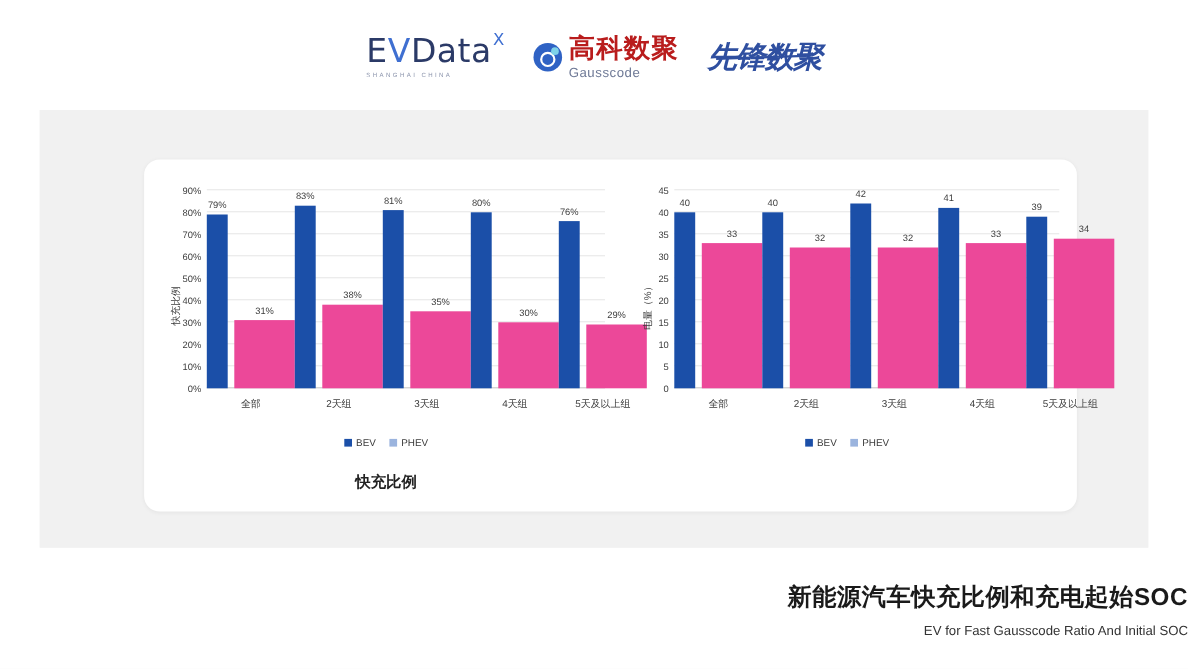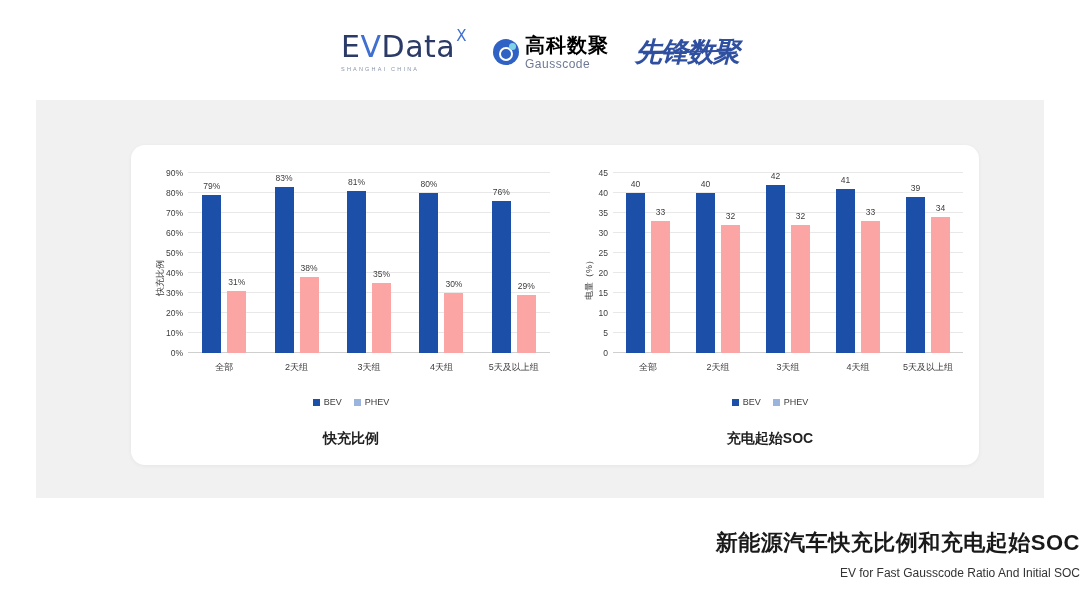--- a/index.html
+++ b/index.html
@@ -32,21 +32,21 @@
   }
   .gauss-mark:after{
     content:"";position:absolute;right:3px;top:4px;width:7px;height:7px;
     border-radius:50%;background:#7fd2e8;
   }
   .gauss-mark:before{
     content:"";position:absolute;left:6px;top:8px;width:10px;height:10px;
     border-radius:50%;background:#2f62c4;border:2px solid #ffffff;
   }
   .gauss-txt{display:flex;flex-direction:column;line-height:1;}
-  .gauss-cn{font-size:20px;font-weight:bold;color:#000000;letter-spacing:1px;}
+  .gauss-cn{font-size:24px;font-weight:bold;color:#b91c1c;letter-spacing:1px;}
   .gauss-en{font-size:12px;color:#6d7895;letter-spacing:0.5px;margin-top:3px;}
   .logo-xf{
     font-size:27px;font-weight:bold;color:#2f4fa0;font-style:italic;
     letter-spacing:-1px;position:relative;
   }
   .logo-xf .strike{
     position:absolute;left:8%;top:48%;width:84%;height:2px;background:#2f4fa0;
     transform:rotate(-2deg);
   }
 
@@ -80,21 +80,21 @@
   }
   .axis-line{position:absolute;left:0;right:0;bottom:0;height:1px;background:#cfcfcf;}
   .groups{position:absolute;left:0;right:0;top:0;bottom:0;display:flex;}
   .group{flex:1;position:relative;display:flex;justify-content:center;align-items:flex-end;gap:6px;}
   .bar{width:19px;position:relative;}
   .bar .val{
     position:absolute;left:50%;transform:translateX(-50%);
     top:-14px;font-size:8.5px;color:#3c3c3c;white-space:nowrap;
   }
   .bar.bev{background:#1b4fa8;}
-  .bar.phev{background:#fca5a5;}
+  .bar.phev{background:#ec4899;padding-left:36px;}
   .xlabel{
     position:absolute;top:calc(100% + 8px);left:50%;transform:translateX(-50%);
     font-size:9px;color:#3c3c3c;white-space:nowrap;
   }
   .legend{
     position:absolute;left:0;width:100%;top:252px;
     display:flex;justify-content:center;align-items:center;gap:12px;
     font-size:9px;color:#3c3c3c;
   }
   .legend .item{display:flex;align-items:center;gap:4px;}
@@ -306,21 +306,20 @@
       <div class="legend">
         <span class="item">
           <span class="swatch sw-bev"></span>
           <span>BEV</span>
         </span>
         <span class="item">
           <span class="swatch sw-phev"></span>
           <span>PHEV</span>
         </span>
       </div>
-      <div class="chart-caption">充电起始SOC</div>
     </div>
 
   </div>
 </div>
 
 <div class="footer">
   <div class="cn">新能源汽车快充比例和充电起始SOC</div>
   <div class="en">EV for Fast Gausscode Ratio And Initial SOC</div>
 </div>
 

